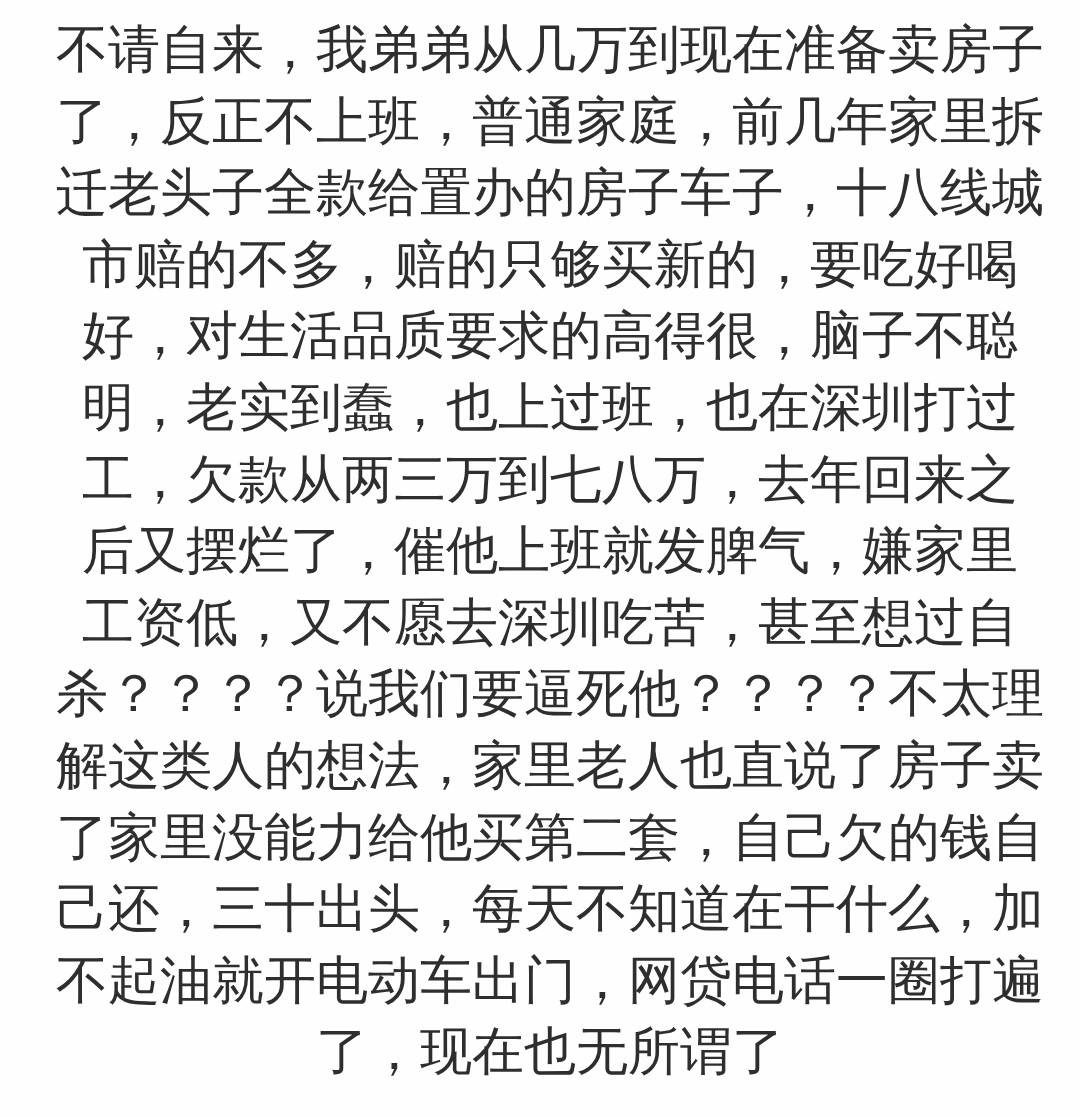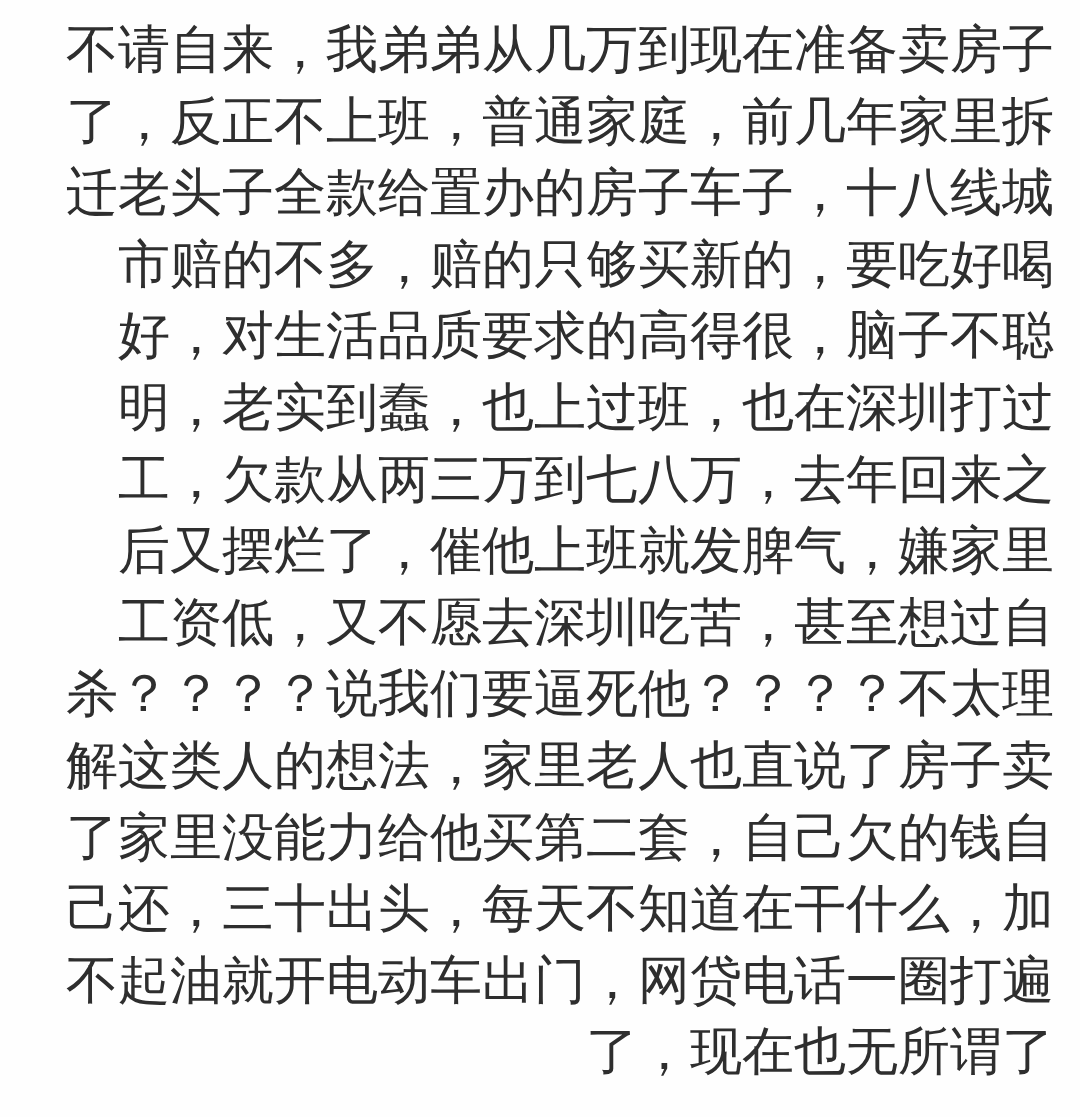--- a/index.html
+++ b/index.html
@@ -24,21 +24,21 @@
     padding: 14px 26px 0 46px;
     font-size: 52px;
     line-height: 71.6px;
     font-weight: 400;
     color: #2e2e2e;
     letter-spacing: 0;
     
     white-space: pre-line;
     word-break: keep-all;
     overflow: hidden;
-    text-align: right;
+    text-align: center;
   }
 </style>
 </head>
 <body>
 
 <div class="post-page">
   <p class="post-text">不请自来，我弟弟从几万到现在准备卖房子
 了，反正不上班，普通家庭，前几年家里拆
 迁老头子全款给置办的房子车子，十八线城
 市赔的不多，赔的只够买新的，要吃好喝

